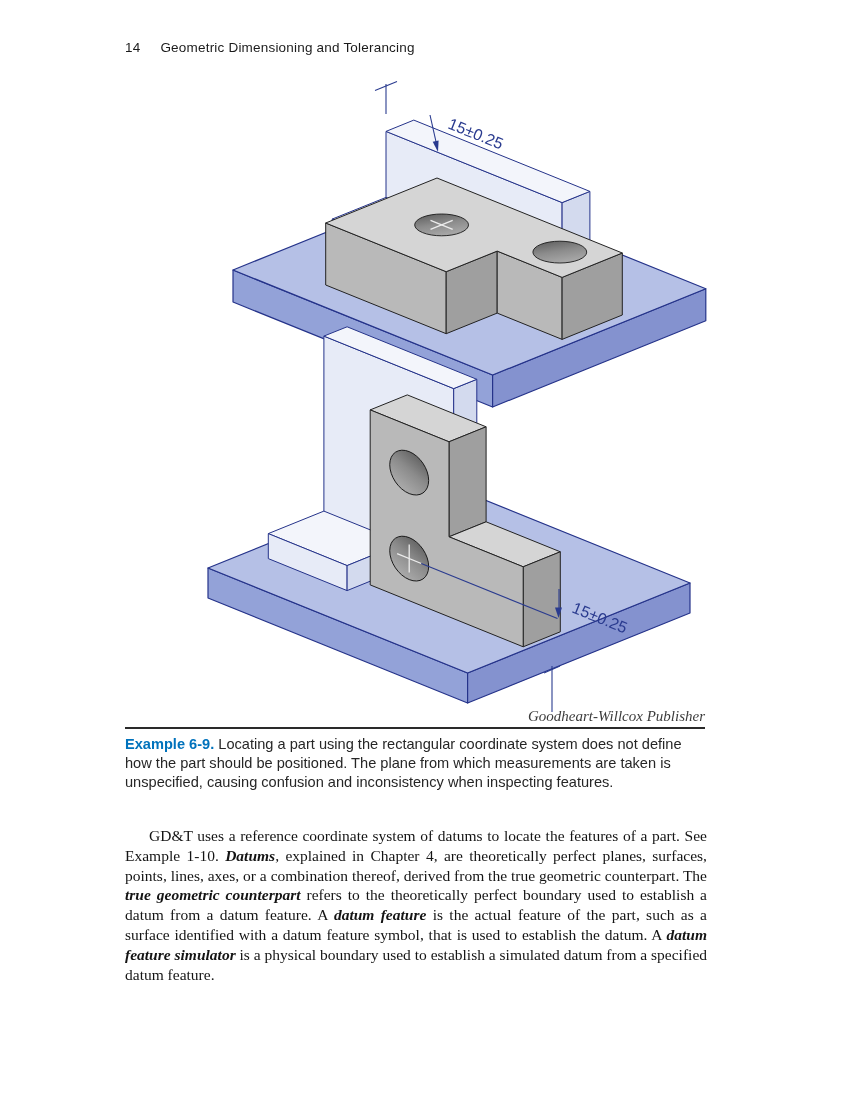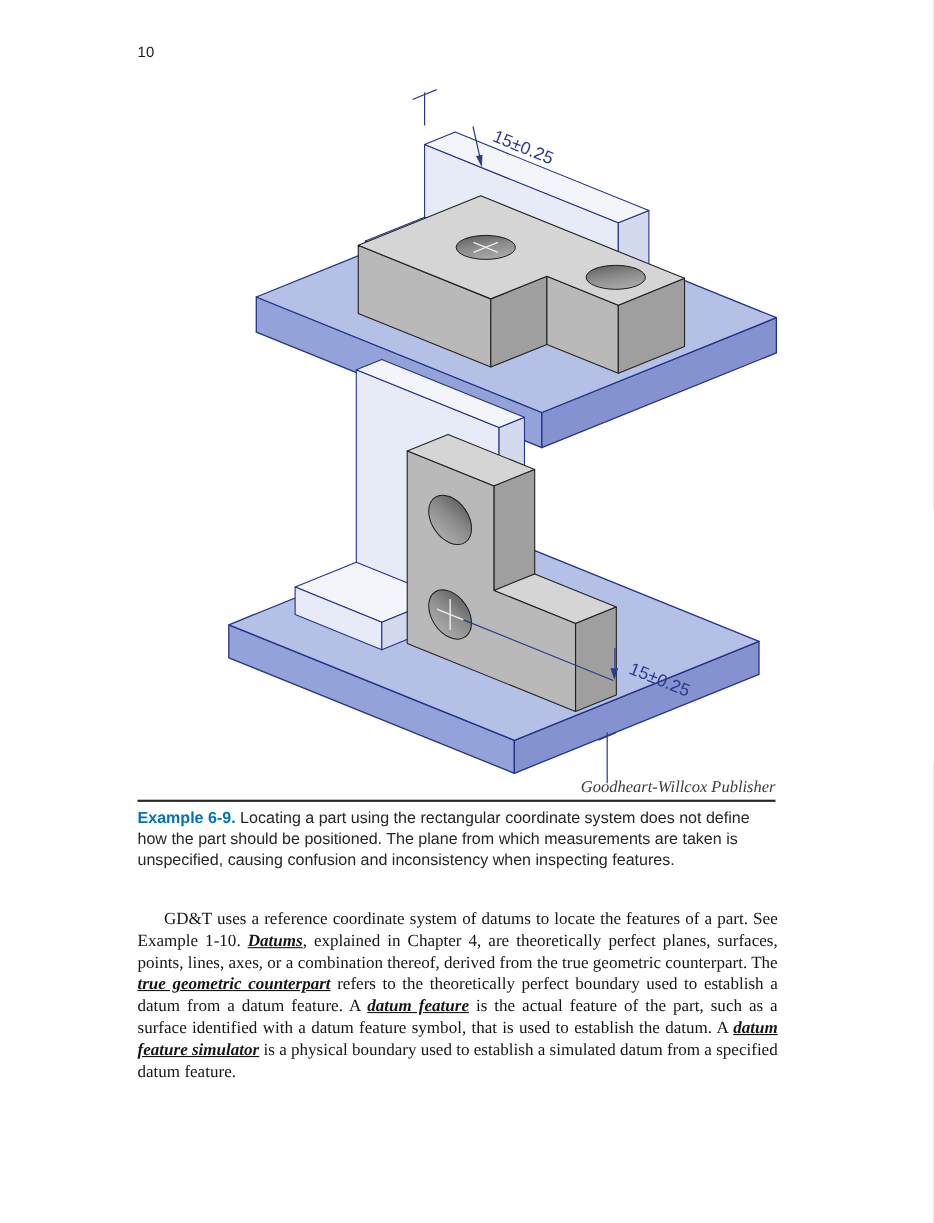--- a/index.html
+++ b/index.html
@@ -17,21 +17,21 @@
     position:absolute;right:144px;top:708px;width:400px;text-align:right;
     font-family:"Liberation Serif",serif;font-style:italic;font-size:15px;color:#3c3c3c;
   }
   .rule{position:absolute;left:125px;top:727px;width:580px;height:2px;background:#2a2a2a;}
   .caption{
     position:absolute;left:125px;top:735px;width:582px;
     font-size:14.6px;line-height:19px;color:#262626;
   }
   .seg-label{font-weight:bold;color:var(--caption-label,#0072bc);}
   .seg-bold{font-weight:normal;}
-  .seg-bolditalic{font-weight:bold;font-style:italic;text-decoration:underline;}
+  .seg-bolditalic{font-weight:bold;font-style:italic;}
   .body-par{
     position:absolute;left:125px;top:826px;width:582px;margin:0;
     font-family:"Liberation Serif",serif;font-size:15.5px;line-height:19.8px;
     text-align:justify;text-indent:24px;color:#141414;
   }
   .footer{
     position:absolute;right:144px;top:1057px;width:400px;text-align:right;
     font-size:11px;color:#9a9a9a;
   }
   
@@ -52,21 +52,22 @@
   .dim-arrow{fill:var(--dim-blue,#2a3b8f);}
   .dim-text{font:16px "Liberation Sans",sans-serif;fill:var(--dim-blue,#2a3b8f);}
   .cross{stroke:#ececec;stroke-width:1.3;fill:none;}
 </style>
 </head>
 <body>
 
 <div class="page">
 
   <div class="running-head">
-    <span>10</span>
+    <span>14</span>
+    <span>Geometric Dimensioning and Tolerancing</span>
   </div>
 
   <svg class="fig-svg" viewBox="0 0 849 1112">
     <defs>
       <linearGradient id="holeG" x1="0" y1="0" x2="0.4" y2="1">
         <stop offset="0" stop-color="#5a5a5a"></stop>
         <stop offset="0.55" stop-color="#8b8b8b"></stop>
         <stop offset="1" stop-color="#a6a6a6"></stop>
       </linearGradient>
     </defs>

